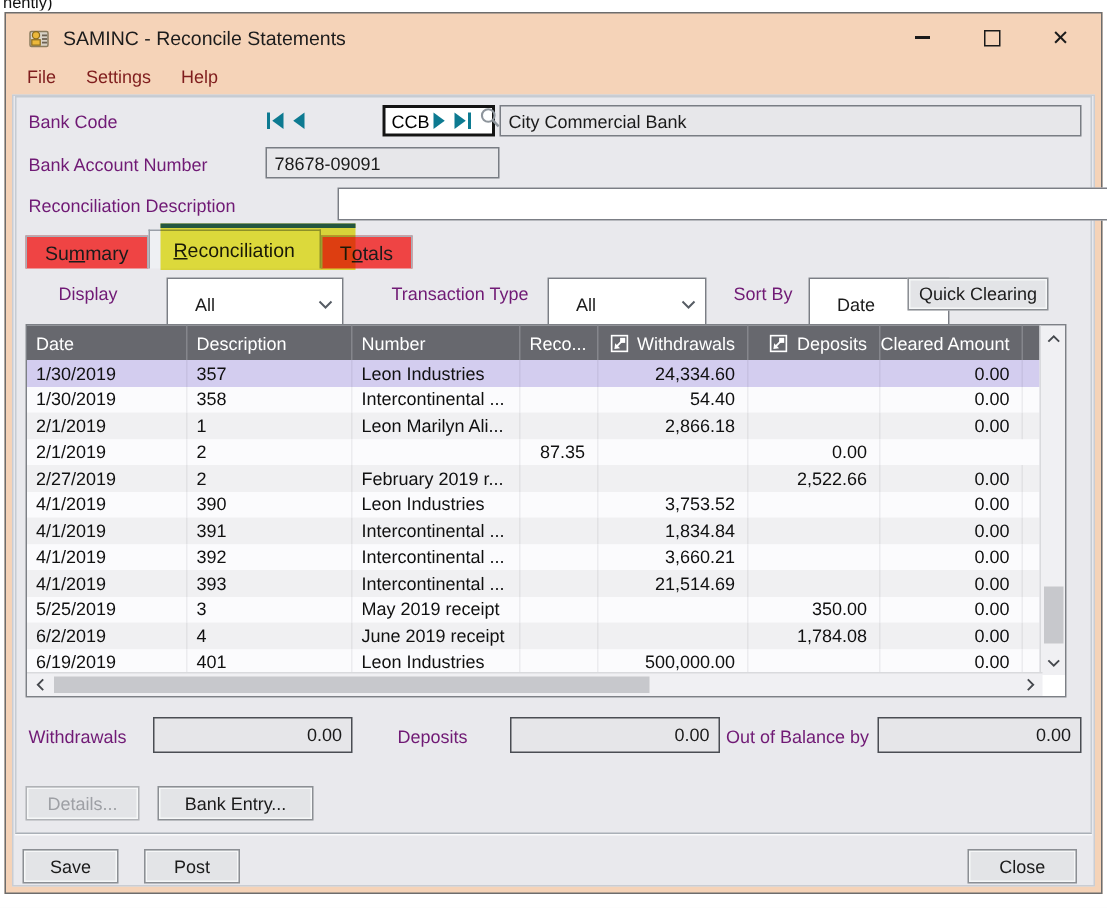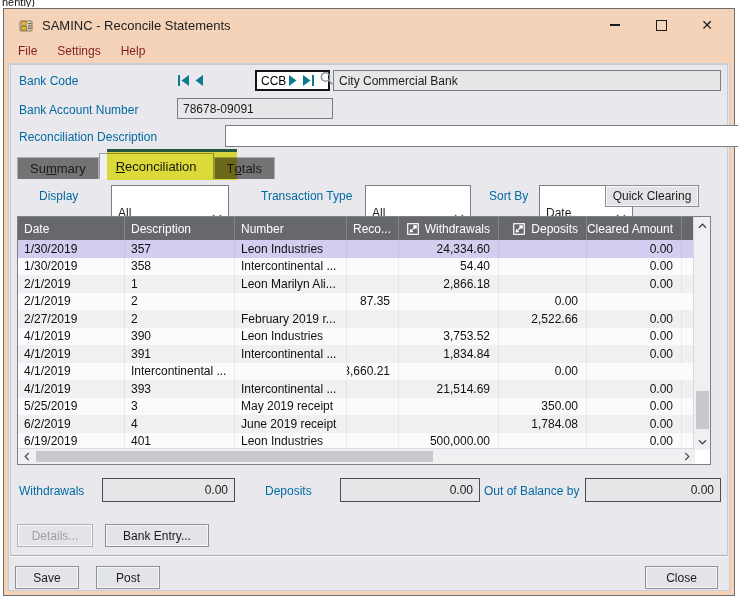--- a/index.html
+++ b/index.html
@@ -12,37 +12,37 @@
   .title{font-size:13px;color:#1c1c1c;margin-left:8px;}
   .wincontrols{margin-left:auto;display:flex;height:100%;}
   .wbtn{width:46px;display:flex;align-items:center;justify-content:center;color:#1a1a1a;font-size:13px;}
   .glyph-min{width:10px;height:0;border-top:2px solid #1a1a1a;}
   .glyph-max{width:9px;height:9px;border:1.5px solid #1a1a1a;}
   .menubar{height:22px;display:flex;align-items:flex-start;font-size:12px;color:#7f1d1d;}
   .menuitem{padding:3px 10px;}
   .content{position:relative;background:#e9e9ed;height:528px;border:1px solid #c9cdd4;box-sizing:border-box;}
   .mainpanel{position:absolute;left:1px;right:1px;top:0;height:492px;border:1px solid #c6cbd2;
     border-bottom-color:#aab0b7;box-shadow:0 1px 0 #fafafb;box-sizing:border-box;}
-  .lbl{position:absolute;font-size:12px;color:#0369a1;white-space:nowrap;}
+  .lbl{position:absolute;font-size:12px;color:#701a75;white-space:nowrap;}
   .navbtn{position:absolute;width:13px;height:14px;display:flex;align-items:center;justify-content:center;}
   .field{position:absolute;box-sizing:border-box;font-size:12px;color:#1b1b1b;display:flex;align-items:center;}
   .ro{background:#e7e7ea;border:1px solid #797d84;padding-left:5px;}
   .edit{background:#fff;border:1px solid #7b7e85;}
   input.raw{position:absolute;box-sizing:border-box;font-size:12px;font-family:inherit;padding:0 4px;outline:none;margin-left:48px;}
   
   .tabs{position:absolute;left:6px;top:88px;height:26px;display:flex;align-items:flex-end;}
   .tab{font-size:13px;color:#1b1b1b;display:flex;align-items:center;justify-content:center;box-sizing:border-box;}
   .tab .u{text-decoration:underline;}
-  .tab.inactive{background:#737373;border:1px solid #a9afb7;border-bottom:none;height:22px;padding:0 12px;}
+  .tab.inactive{background:#ef4444;border:1px solid #a9afb7;border-bottom:none;height:22px;padding:0 12px;}
   .tab.active{background:#eef0f3;border:1px solid #9aa0a8;border-bottom:none;height:26px;padding:0 16px;}
   .hilite{position:absolute;left:96px;top:84px;width:130px;height:31px;background:#ece73e;
     mix-blend-mode:multiply;border-top:3px solid #275e45;box-sizing:border-box;pointer-events:none;}
   
   .combo{position:absolute;height:36px;background:#fff;border:1px solid #7b7e85;box-sizing:border-box;
-    font-size:12px;color:#1b1b1b;display:flex;align-items:flex-end;padding-left:6px;}
+    font-size:12px;color:#1b1b1b;display:flex;align-items:center;padding-left:18px;}
   .combo .chev{margin-left:auto;margin-right:6px;}
   .btn{position:absolute;height:22px;background:#e3e4e7;border:1px solid #8c8f94;box-sizing:border-box;
     box-shadow:inset 0 0 0 1px #f6f7f8;font-size:12px;color:#1b1b1b;
     display:flex;align-items:center;justify-content:center;}
   .btn.disabled{color:#9ea0a5;border-color:#b0b2b6;}
   
   .grid{position:absolute;left:6px;top:151px;width:694px;height:249px;border:1px solid #7d8086;
     background:#fff;box-sizing:border-box;}
   .ghead{display:grid;grid-template-columns:107px 110px 112px 52px 100px 88px 95px 11px;height:23px;
     background:#67686e;color:#fff;font-size:12px;}
@@ -296,20 +296,21 @@
               <div class="tcell number">391</div>
               <div class="tcell description">Intercontinental ...</div>
               <div class="tcell reco"></div>
               <div class="tcell withdrawals">1,834.84</div>
               <div class="tcell deposits"></div>
               <div class="tcell cleared">0.00</div>
               <div class="tcell filler" style="border-right: none;"></div>
             </div>
             <div class="trow">
               <div class="tcell date">4/1/2019</div>
+              <div class="tcell number">392</div>
               <div class="tcell description">Intercontinental ...</div>
               <div class="tcell reco"></div>
               <div class="tcell withdrawals">3,660.21</div>
               <div class="tcell deposits"></div>
               <div class="tcell cleared">0.00</div>
               <div class="tcell filler" style="border-right: none;"></div>
             </div>
             <div class="trow alt">
               <div class="tcell date">4/1/2019</div>
               <div class="tcell number">393</div>

